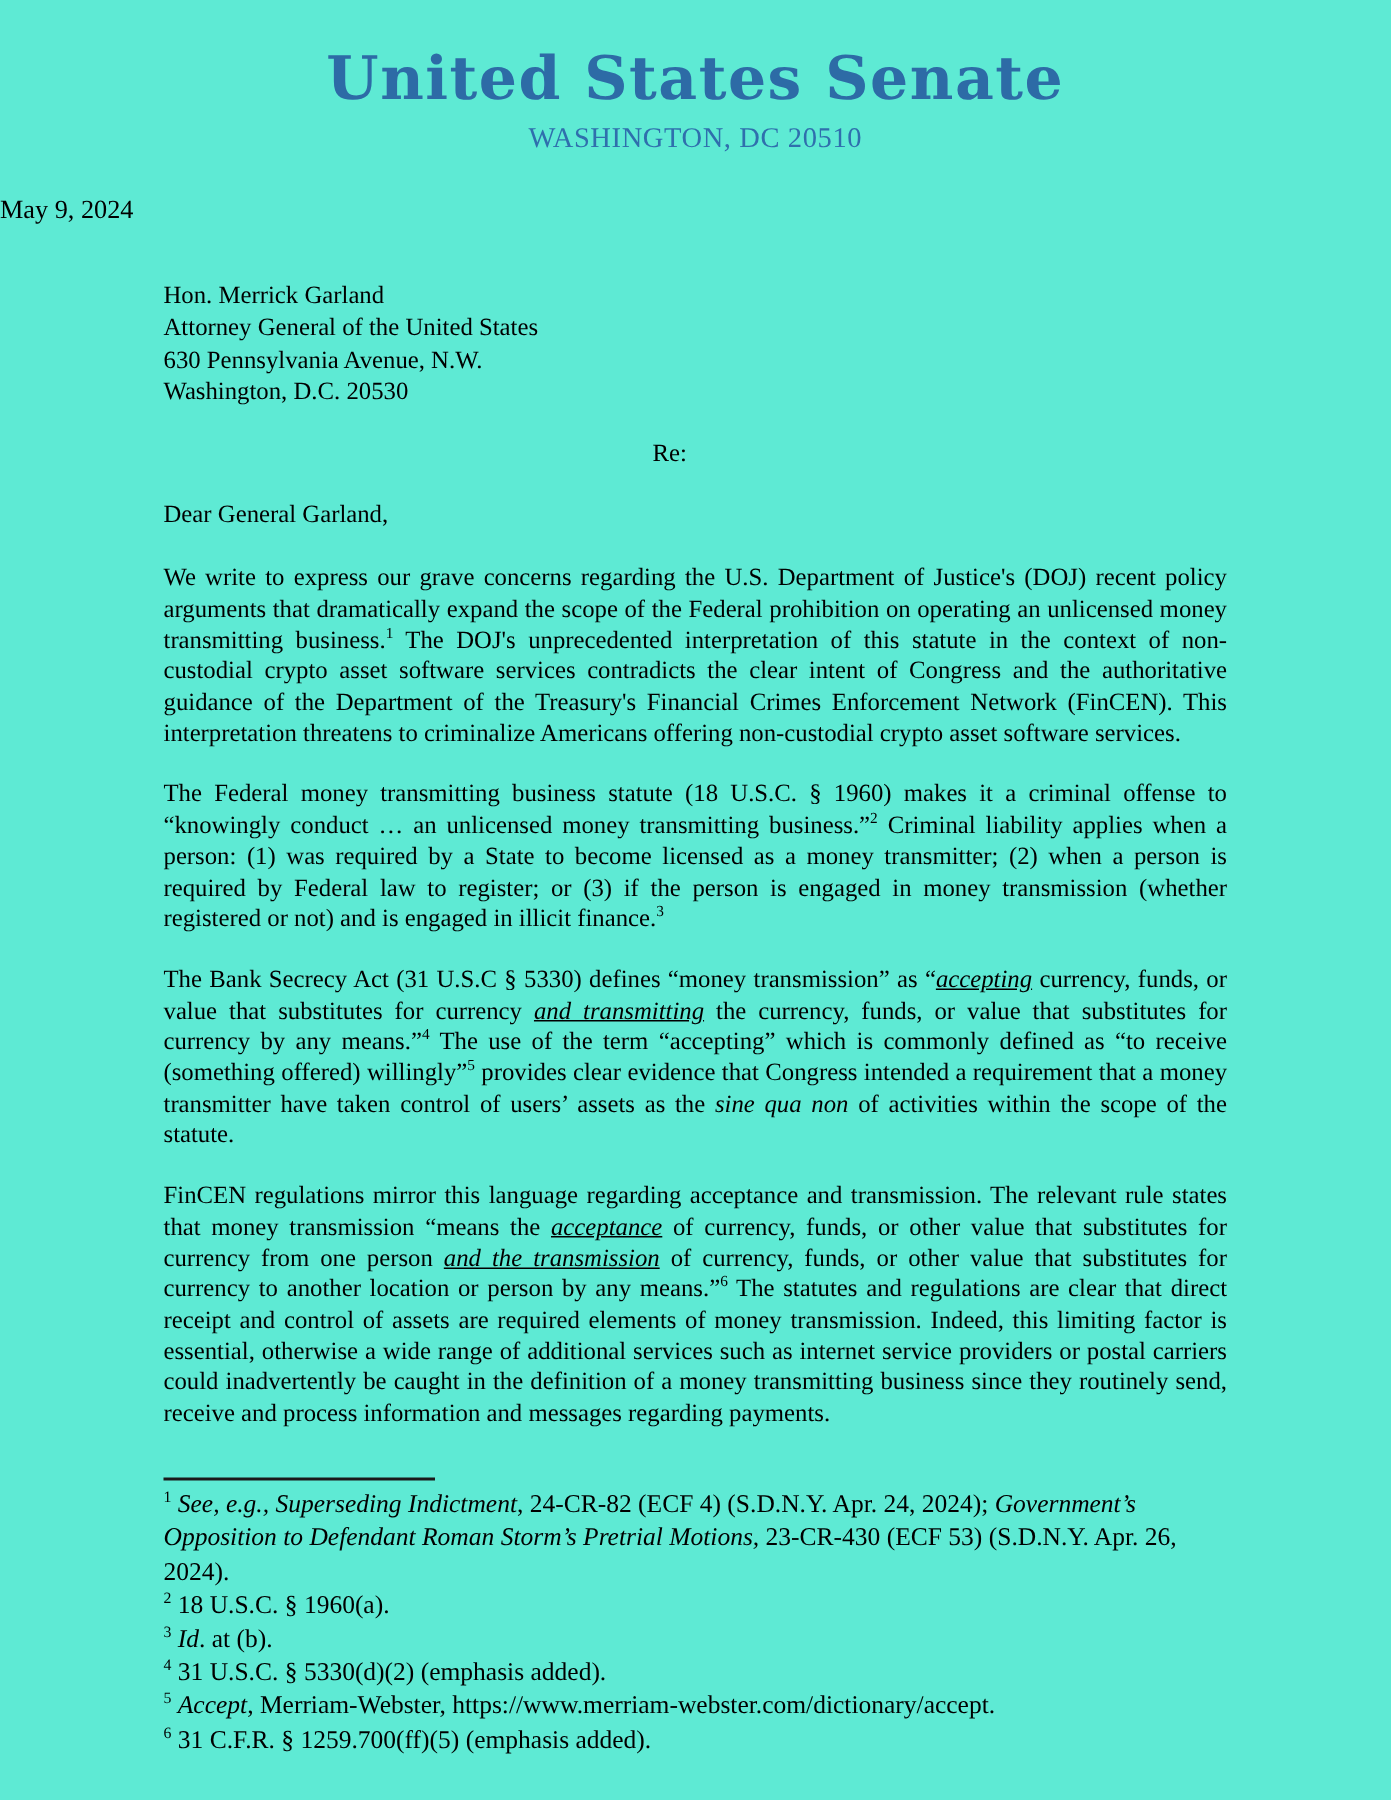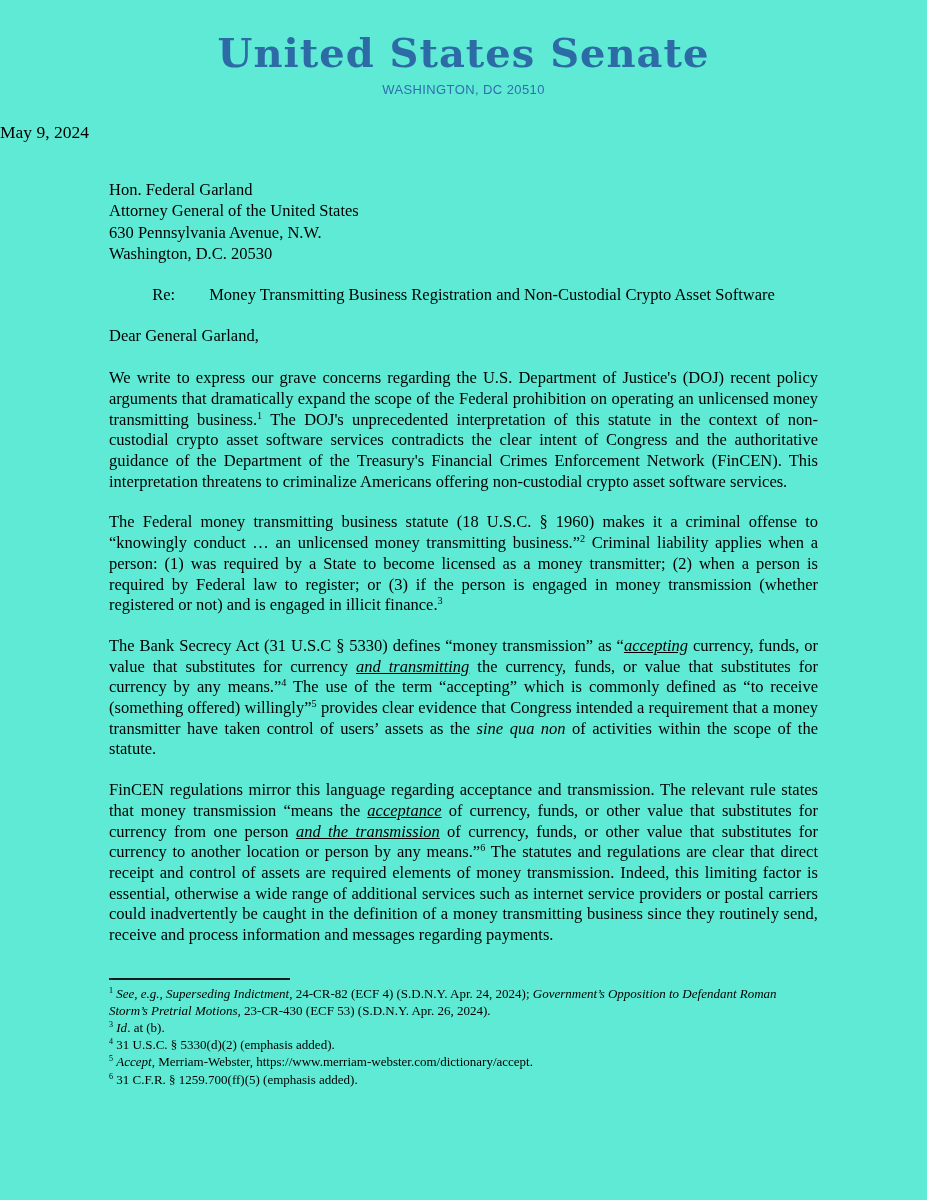--- a/index.html
+++ b/index.html
@@ -18,22 +18,22 @@
   .masthead { text-align: center; padding-top: 30px; }
   .org-name {
     font-family: "DejaVu Serif", serif;
     font-weight: bold;
     font-size: 40px;
     line-height: 1.15;
     color: #2d6ba6;
     letter-spacing: 1px;
   }
   .city-line {
-    font-family: Liberation Sans, sans-serif;
-    font-size: 13px;
+    font-family: Liberation Serif, serif;
+    font-size: 19px;
     color: #2f6fad;
     margin-top: 6px;
     letter-spacing: 0.4px;
   }
   .date-line {
     text-align: left;
     margin-top: 25px;
     font-size: 17.5px;
   }
   .content { margin: 0 109px; }
@@ -54,64 +54,64 @@
   }
   .italic { font-style: italic; }
   .italic-underline { font-style: italic; text-decoration: underline; }
   .footnotes-section { margin: 32px 109px 0 109px; }
   .fn-rule {
     width: 181px;
     height: 0;
     border-top: 2px solid #1a1a1a;
     margin-bottom: 5px;
   }
-  .footnotes-list { font-size: 13px; line-height: 1.32; }
+  .footnotes-list { font-size: 17px; line-height: 1.32; }
   .footnote { text-align: left; }
 </style>
 </head>
 <body>
 
 <div class="page">
 
   <div class="masthead">
     <div class="org-name">United States Senate</div>
     <div class="city-line">WASHINGTON, DC 20510</div>
   </div>
 
   <div class="date-line">May 9, 2024</div>
 
   <div class="content">
 
     <div class="recipient-block">
-        <div>Hon. Federal Garland</div>
+        <div>Hon. Merrick Garland</div>
         <div>Attorney General of the United States</div>
         <div>630 Pennsylvania Avenue, N.W.</div>
         <div>Washington, D.C. 20530</div>
       </div>
 
     <div class="subject-row">
       <span class="subject-label">Re:</span>
-      <span class="subject-text">Money Transmitting Business Registration and Non-Custodial Crypto Asset Software</span>
     </div>
 
     <div class="salutation">Dear General Garland,</div>
 
     <div class="letter-body">
         <p class="body-par"><span>We write to express our grave concerns regarding the U.S. Department of Justice's (DOJ) recent policy arguments that dramatically expand the scope of the Federal prohibition on operating an unlicensed money transmitting business.</span><sup>1</sup><span> The DOJ's unprecedented interpretation of this statute in the context of non-custodial crypto asset software services contradicts the clear intent of Congress and the authoritative guidance of the Department of the Treasury's Financial Crimes Enforcement Network (FinCEN). This interpretation threatens to criminalize Americans offering non-custodial crypto asset software services.</span></p>
         <p class="body-par"><span>The Federal money transmitting business statute (18 U.S.C. § 1960) makes it a criminal offense to “knowingly conduct … an unlicensed money transmitting business.”</span><sup>2</sup><span> Criminal liability applies when a person: (1) was required by a State to become licensed as a money transmitter; (2) when a person is required by Federal law to register; or (3) if the person is engaged in money transmission (whether registered or not) and is engaged in illicit finance.</span><sup>3</sup></p>
         <p class="body-par"><span>The Bank Secrecy Act (31 U.S.C § 5330) defines “money transmission” as “</span><span class="italic-underline">accepting</span><span> currency, funds, or value that substitutes for currency </span><span class="italic-underline">and transmitting</span><span> the currency, funds, or value that substitutes for currency by any means.”</span><sup>4</sup><span> The use of the term “accepting” which is commonly defined as “to receive (something offered) willingly”</span><sup>5</sup><span> provides clear evidence that Congress intended a requirement that a money transmitter have taken control of users’ assets as the </span><span class="italic">sine qua non</span><span> of activities within the scope of the statute.</span></p>
         <p class="body-par"><span>FinCEN regulations mirror this language regarding acceptance and transmission. The relevant rule states that money transmission “means the </span><span class="italic-underline">acceptance</span><span> of currency, funds, or other value that substitutes for currency from one person </span><span class="italic-underline">and the transmission</span><span> of currency, funds, or other value that substitutes for currency to another location or person by any means.”</span><sup>6</sup><span> The statutes and regulations are clear that direct receipt and control of assets are required elements of money transmission. Indeed, this limiting factor is essential, otherwise a wide range of additional services such as internet service providers or postal carriers could inadvertently be caught in the definition of a money transmitting business since they routinely send, receive and process information and messages regarding payments.</span></p>
       </div>
 
   </div>
 
   <div class="footnotes-section">
     <div class="fn-rule"></div>
     <div class="footnotes-list">
         <div class="footnote"><sup>1</sup> <span class="italic">See, e.g., Superseding Indictment</span><span>, 24-CR-82 (ECF 4) (S.D.N.Y. Apr. 24, 2024); </span><span class="italic">Government’s Opposition to Defendant Roman Storm’s Pretrial Motions,</span><span> 23-CR-430 (ECF 53) (S.D.N.Y. Apr. 26, 2024).</span></div>
+        <div class="footnote"><sup>2</sup> <span>18 U.S.C. § 1960(a).</span></div>
         <div class="footnote"><sup>3</sup> <span class="italic">Id</span><span>. at (b).</span></div>
         <div class="footnote"><sup>4</sup> <span>31 U.S.C. § 5330(d)(2) (emphasis added).</span></div>
         <div class="footnote"><sup>5</sup> <span class="italic">Accept</span><span>, Merriam-Webster, https://www.merriam-webster.com/dictionary/accept.</span></div>
         <div class="footnote"><sup>6</sup> <span>31 C.F.R. § 1259.700(ff)(5) (emphasis added).</span></div>
       </div>
   </div>
 
 </div>
 
 </body></html>

